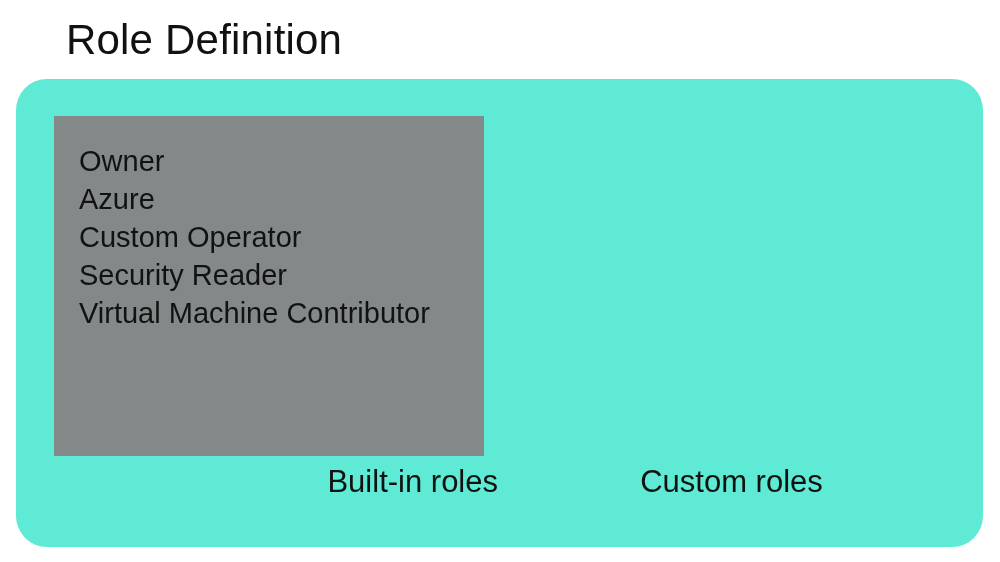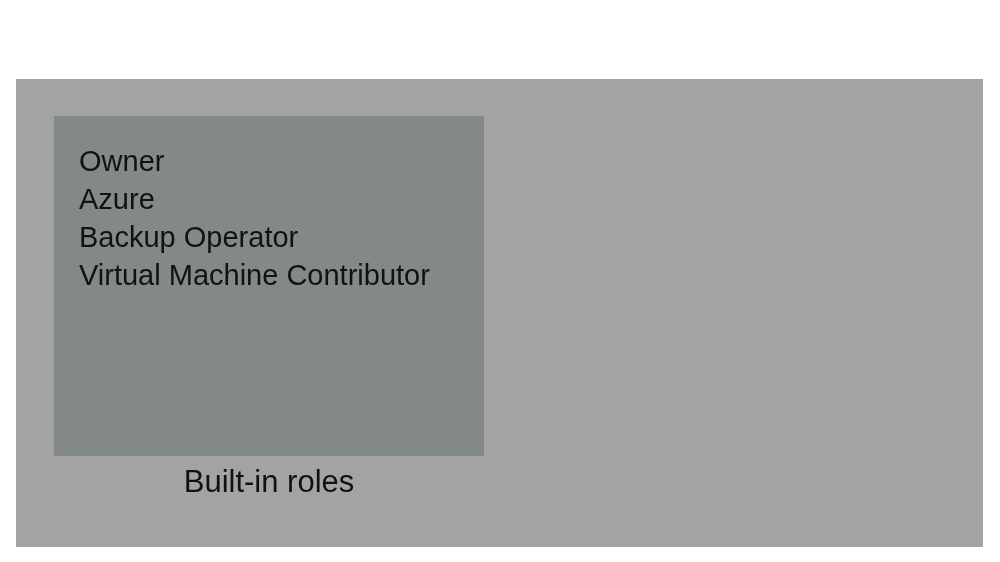--- a/index.html
+++ b/index.html
@@ -29,21 +29,22 @@
     font-weight: 400;
     letter-spacing: 0.2px;
     white-space: nowrap;
   }
   .outer-band {
     position: absolute;
     left: 16px;
     top: 79px;
     width: 967px;
     height: 468px;
-    background: #a3a3a3;
+    background: #5eead4;
+    border-radius: 31px;
   }
   .panel {
     position: absolute;
     top: 37px;
     height: 340px;
     background: #838889;
     box-sizing: border-box;
   }
   .panel-builtin {
     left: 38px;
@@ -71,43 +72,47 @@
   }
   .caption {
     position: absolute;
     top: 383px;
     font-size: 31px;
     line-height: 40px;
     color: #111111;
     text-align: center;
   }
   .caption-builtin {
-    left: 38px;
+    left: 52px;
     width: 430px;
+    text-align: right;
   }
   .caption-custom {
     left: 499px;
     width: 433px;
   }
 </style>
 </head>
 <body>
 
 <div class="slide">
 
+  <div class="slide-title">Role Definition</div>
 
   <div class="outer-band">
 
     <div class="panel panel-builtin">
       <div class="panel-body">
         <div class="role-line">Owner</div>
         <div class="role-line">Azure</div>
-        <div class="role-line">Backup Operator</div>
+        <div class="role-line">Custom Operator</div>
+        <div class="role-line">Security Reader</div>
         <div class="role-line">Virtual Machine Contributor</div>
       </div>
     </div>
 
 
     <div class="caption caption-builtin">Built-in roles</div>
 
+    <div class="caption caption-custom">Custom roles</div>
 
   </div>
 </div>
 
 </body></html>

